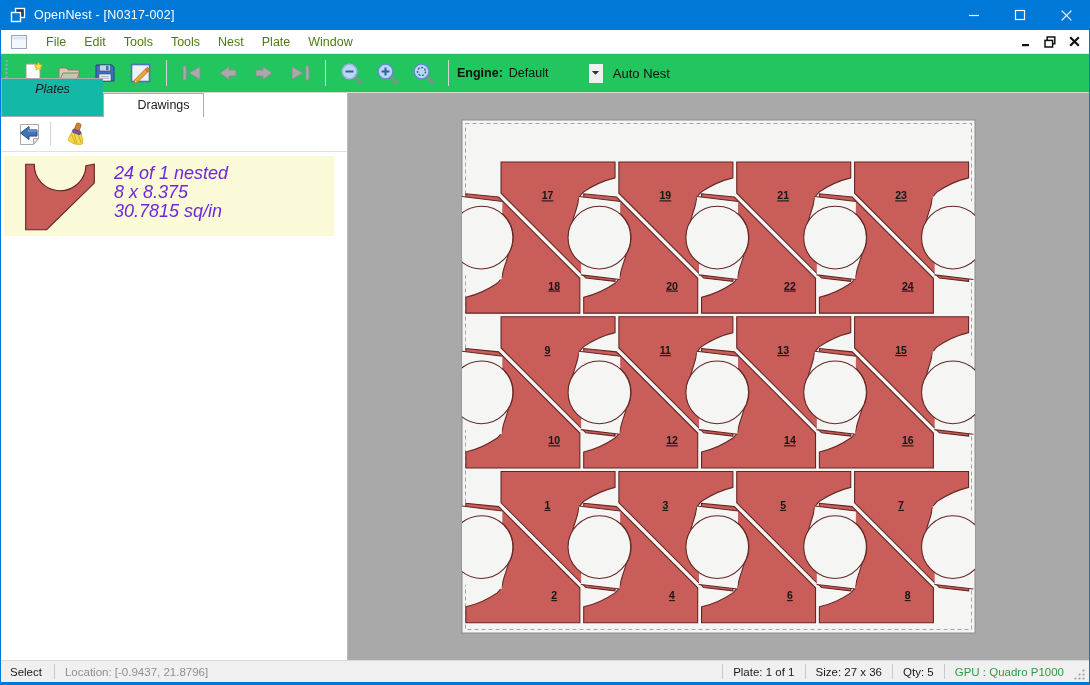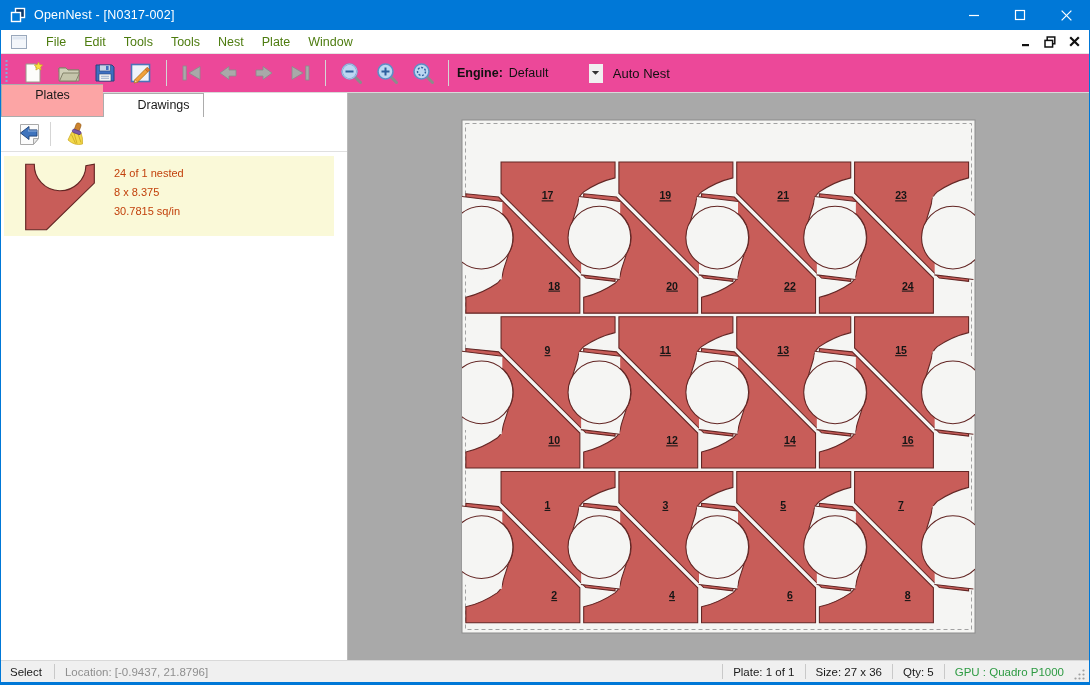--- a/index.html
+++ b/index.html
@@ -15,55 +15,55 @@
   .caption-btns { margin-left:auto; display:flex; height:30px; }
   .caption-btn { width:46px; height:30px; display:flex; align-items:center; justify-content:center; }
   
   .menubar { height:24px; background:#fff; display:flex; align-items:center;
              border-bottom:1px solid #E5E5E5; flex:0 0 24px; }
   .mdi-icon { width:16px; height:14px; margin:0 10px 0 10px; }
   .menu-item { font-size:12.5px; color:#4d7c0f; padding:3px 9px; }
   .mdi-btns { margin-left:auto; display:flex; align-items:center; gap:10px; padding-right:8px; }
   .mdi-btn { width:14px; height:14px; display:flex; align-items:center; justify-content:center; }
   
-  .toolbar { height:39px; background:#ec4899; border-bottom:1px solid #D9D9D9;
+  .toolbar { height:39px; background:#22c55e; border-bottom:1px solid #D9D9D9;
              display:flex; align-items:center; flex:0 0 39px; position:relative; }
   .tb-grip { width:5px; height:26px; margin-left:3px; margin-right:6px;
              background-image:radial-gradient(circle, #86aadc 1px, transparent 1.2px);
              background-size:4px 4px; background-position:center; }
   .tb-btn { width:30px; height:30px; display:flex; align-items:center; justify-content:center; margin:0 3px; }
   .tb-sep { width:1px; height:26px; background:#D5D5D5; margin:0 7px; }
   .tb-label { font-size:12.5px; font-weight:bold; color:#111; margin:0 6px 0 1px; }
   .tb-value { font-size:12.5px; color:#111; }
   .combo { display:flex; align-items:center; width:94px; }
   .combo-arrow { margin-left:auto; width:14px; height:19px; background:#f0f0f0;
                  display:flex; align-items:center; justify-content:center; }
   .tb-text-btn { font-size:13px; color:#111; padding:4px 6px; margin-left:4px; }
   
   .client { flex:1 1 auto; display:flex; min-height:0; background:#A9A9A9; }
   .sidepanel { width:347px; flex:0 0 347px; background:#fff; display:flex; flex-direction:column;
                border-right:1px solid #B9B9B9; }
   .tabs { height:24px; display:flex; align-items:flex-end; background:#fff; flex:0 0 24px; position:relative; }
   .tab { font-size:12.5px; color:#1a1a1a; text-align:center; }
-  .tab.inactive { width:102px; height:33px; line-height:20px; background:#fca5a5;
-                  border:1px solid #ACACAC; border-right:none; }
+  .tab.inactive { width:102px; height:39px; line-height:20px; background:#14b8a6;
+                  border:1px solid #ACACAC; border-right:none;font-style:italic; }
   .tab.active { width:101px; height:24px; line-height:23px; background:#fff;
                 border:1px solid #ACACAC; border-bottom:none; position:relative; z-index:2;padding-left:20px; }
   .panel-page { flex:1 1 auto; border-top:1px solid #D9D9D9; margin-top:-1px; background:#fff;
                 display:flex; flex-direction:column; }
   .panel-toolbar { height:35px; display:flex; align-items:center; border-bottom:1px solid #E0E0E0;
                    padding-left:14px; flex:0 0 35px; }
   .pt-btn { width:28px; height:28px; display:flex; align-items:center; justify-content:center; }
   .pt-sep { width:1px; height:24px; background:#D5D5D5; margin:0 9px 0 7px; }
   .part-item { background:#FAF9D8; display:flex; padding:7px 6px 7px 6px; margin:4px 13px 0 3px;
                height:80px; }
   .part-thumb { width:100px; flex:0 0 100px; display:flex; align-items:flex-start; justify-content:center; }
   .part-info { padding-left:4px; padding-top:1px; }
   .part-title { font-size:13.5px; font-weight:bold; color:#0a0a0a; margin-bottom:4px; }
-  .part-line { font-size:11px; color:#c2410c; line-height:19px; }
+  .part-line { font-size:18px; color:#6d28d9; line-height:19px;font-style:italic; }
   
   .canvas { flex:1 1 auto; position:relative; background:#A9A9A9; overflow:hidden; }
   .canvas svg { position:absolute; left:0; top:0; }
   
   .statusbar { height:22px; flex:0 0 22px; background:#F0F0F0; border-top:1px solid #D9D9D9;
                display:flex; align-items:center; font-size:11.5px; color:#1a1a1a; }
   .sb-sep { width:1px; height:15px; background:#C9C9C9; }
   .sb-item { padding:0 10px; white-space:nowrap; }
   .sb-gpu { padding-right:4px; }
   .sb-mode { padding:0 12px 0 9px; }

